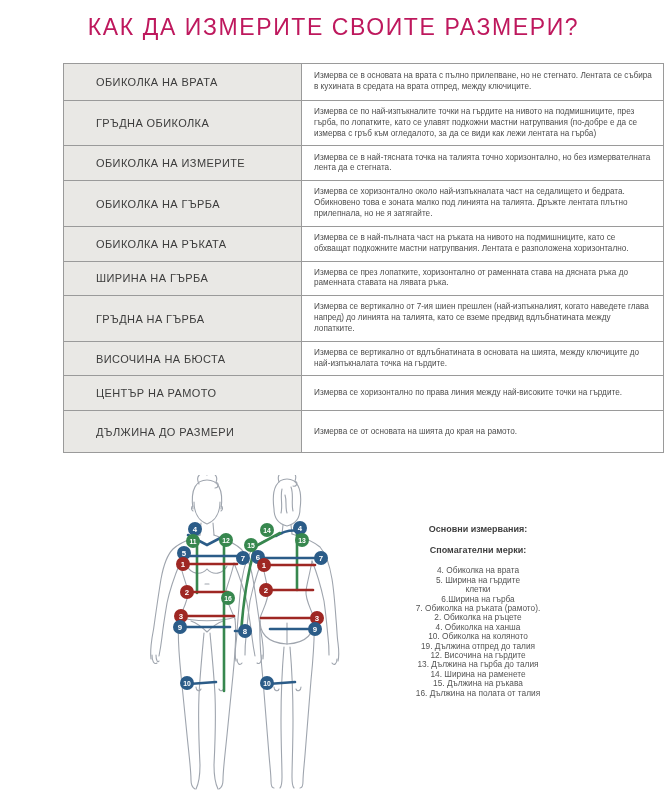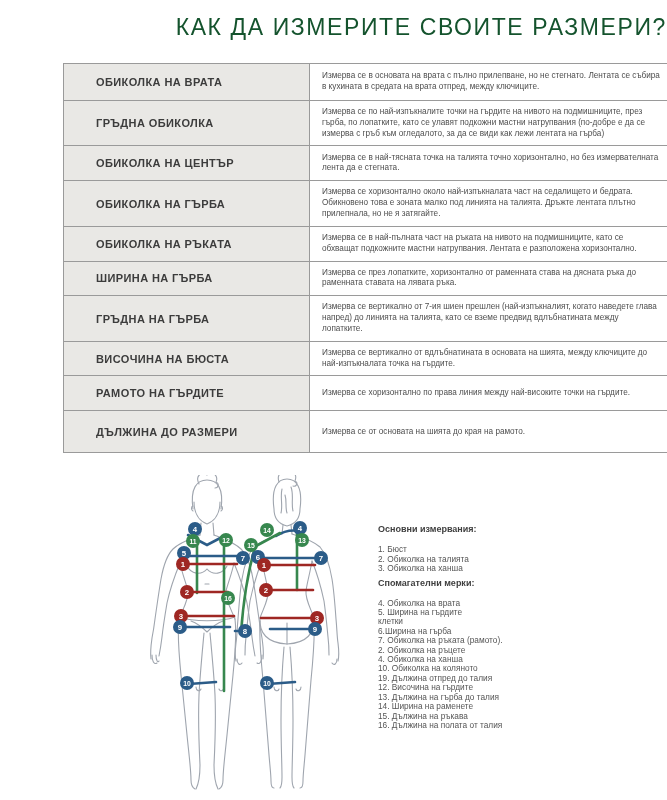--- a/index.html
+++ b/index.html
@@ -1,44 +1,44 @@
 <!DOCTYPE html>
 <html style="--outline: #9fa5ae;"><head>
 <meta charset="utf-8">
 <style>
   html,body{margin:0;padding:0;background:#ffffff;}
   body{width:667px;height:800px;overflow:hidden;
        font-family:"Liberation Sans", sans-serif;color:#3d3d3d;}
   .page{position:relative;width:667px;height:800px;}
 
   
-  .title{margin:14px 0 0 0;text-align:right;font-size:23px;font-weight:500;
-         letter-spacing:1.6px;color:#14532d;}
+  .title{margin:14px 0 0 0;text-align:center;font-size:23px;font-weight:500;
+         letter-spacing:1.6px;color:#be185d;}
 
   
   table.size-table{border-collapse:collapse;margin:22px 0 0 63px;width:544px;
                    table-layout:fixed;}
   table.size-table td{border:1px solid #9a9a9a;vertical-align:middle;}
   table.size-table{border:1.5px solid #8a8a8a;}
-  td.label-cell{width:205px;background:#e9e8e5;padding:6px 8px 6px 32px;
-                font-size:11px;font-weight:700;letter-spacing:0.4px;color:#3c3c3c;}
+  td.label-cell{width:205px;background:#e9e8e5;padding:6px 0 6px 32px;
+                font-size:11px;font-weight:400;letter-spacing:0.4px;color:#3c3c3c;}
   td.desc-cell{width:339px;background:#ffffff;padding:6px 10px 6px 12px;
                font-size:8.2px;line-height:1.32;color:#4e4e4e;}
 
   
   .bottom{display:flex;align-items:flex-start;margin-top:22px;}
   .figure-wrap{margin-left:133px;width:245px;height:315px;flex:none;}
   svg .outline{fill:none;stroke:var(--outline,#9fa5ae);stroke-width:1.1;
                stroke-linecap:round;stroke-linejoin:round;}
   svg .mline{fill:none;stroke-width:2.6;stroke-linecap:round;}
   svg .badge-txt{fill:#ffffff;font-weight:700;font-family:"Liberation Sans",sans-serif;
                  text-anchor:middle;}
 
   
-  .legend{margin-left:0;margin-top:49px;width:200px;}
+  .legend{margin-left:0;margin-top:49px;width:200px;text-align:center;}
   .legend-heading{font-size:9px;font-weight:700;color:#3f3f3f;margin:0 0 11px 0;}
   .legend-heading.second{margin-top:4px;}
   .legend-item{font-size:8.3px;line-height:9.4px;color:#555555;}
 </style>
 </head>
 <body>
 
 <div class="page">
 
   <h1 class="title">КАК ДА ИЗМЕРИТЕ СВОИТЕ РАЗМЕРИ?</h1>
@@ -47,21 +47,21 @@
     <tbody id="table-body">
         <tr style="height: 37px;">
           <td class="label-cell">ОБИКОЛКА НА ВРАТА</td>
           <td class="desc-cell">Измерва се в основата на врата с пълно прилепване, но не стегнато. Лентата се събира в кухината в средата на врата отпред, между ключиците.</td>
         </tr>
         <tr style="height: 45px;">
           <td class="label-cell">ГРЪДНА ОБИКОЛКА</td>
           <td class="desc-cell">Измерва се по най-изпъкналите точки на гърдите на нивото на подмишниците, през гърба, по лопатките, като се улавят подкожни мастни натрупвания (по-добре е да се измерва с гръб към огледалото, за да се види как лежи лентата на гърба)</td>
         </tr>
         <tr style="height: 35px;">
-          <td class="label-cell">ОБИКОЛКА НА ЦЕНТЪР</td>
+          <td class="label-cell">ОБИКОЛКА НА ИЗМЕРИТЕ</td>
           <td class="desc-cell">Измерва се в най-тясната точка на талията точно хоризонтално, но без измервателната лента да е стегната.</td>
         </tr>
         <tr style="height: 44px;">
           <td class="label-cell">ОБИКОЛКА НА ГЪРБА</td>
           <td class="desc-cell">Измерва се хоризонтално около най-изпъкналата част на седалището и бедрата. Обикновено това е зоната малко под линията на талията. Дръжте лентата плътно прилепнала, но не я затягайте.</td>
         </tr>
         <tr style="height: 32px;">
           <td class="label-cell">ОБИКОЛКА НА РЪКАТА</td>
           <td class="desc-cell">Измерва се в най-пълната част на ръката на нивото на подмишниците, като се обхващат подкожните мастни натрупвания. Лентата е разположена хоризонтално.</td>
         </tr>
@@ -71,21 +71,21 @@
         </tr>
         <tr style="height: 45px;">
           <td class="label-cell">ГРЪДНА НА ГЪРБА</td>
           <td class="desc-cell">Измерва се вертикално от 7-ия шиен прешлен (най-изпъкналият, когато наведете глава напред) до линията на талията, като се вземе предвид вдлъбнатината между лопатките.</td>
         </tr>
         <tr style="height: 33px;">
           <td class="label-cell">ВИСОЧИНА НА БЮСТА</td>
           <td class="desc-cell">Измерва се вертикално от вдлъбнатината в основата на шията, между ключиците до най-изпъкналата точка на гърдите.</td>
         </tr>
         <tr style="height: 35px;">
-          <td class="label-cell">РАМОТО НА ГЪРДИТЕ</td>
+          <td class="label-cell">ЦЕНТЪР НА РАМОТО</td>
           <td class="desc-cell">Измерва се хоризонтално по права линия между най-високите точки на гърдите.</td>
         </tr>
         <tr style="height: 42px;">
           <td class="label-cell">ДЪЛЖИНА ДО РАЗМЕРИ</td>
           <td class="desc-cell">Измерва се от основата на шията до края на рамото.</td>
         </tr>
       </tbody>
   </table>
 
   <div class="bottom">
@@ -254,25 +254,20 @@
             <g>
               <circle cx="134" cy="208" r="7" fill="#2b5c88"></circle>
               <text x="134" y="210.7" class="badge-txt" font-size="6.8">10</text>
             </g>
           </g>
       </svg>
     </div>
 
     <div class="legend">
       <div class="legend-heading">Основни измервания:</div>
-      <div id="legend-primary">
-          <div class="legend-item">1. Бюст</div>
-          <div class="legend-item">2. Обиколка на талията</div>
-          <div class="legend-item">3. Обиколка на ханша</div>
-        </div>
       <div class="legend-heading second">Спомагателни мерки:</div>
       <div id="legend-secondary">
           <div class="legend-item">4. Обиколка на врата</div>
           <div class="legend-item">5. Ширина на гърдите</div>
           <div class="legend-item">клетки</div>
           <div class="legend-item">6.Ширина на гърба</div>
           <div class="legend-item">7. Обиколка на ръката (рамото).</div>
           <div class="legend-item">2. Обиколка на ръцете</div>
           <div class="legend-item">4. Обиколка на ханша</div>
           <div class="legend-item">10. Обиколка на коляното</div>

